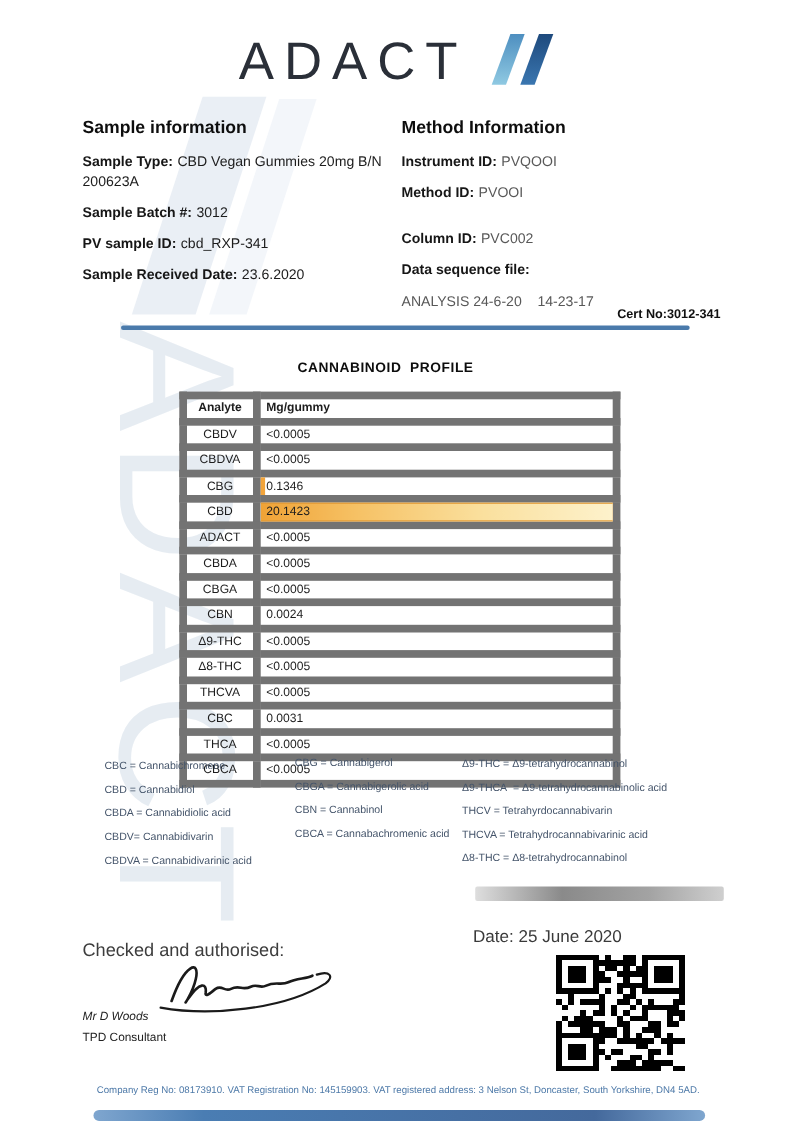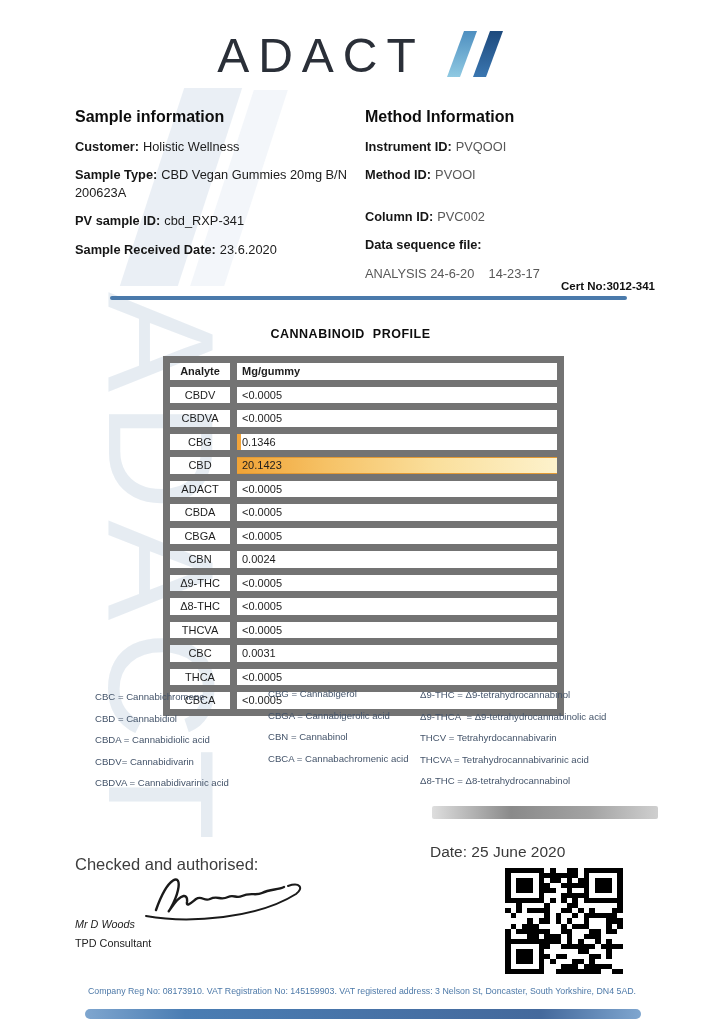--- a/index.html
+++ b/index.html
@@ -99,22 +99,22 @@
         </defs>
         <polygon points="4,49 21,3 34,3 17,49" fill="url(#lg1)"></polygon>
         <polygon points="30,49 47,3 60,3 43,49" fill="url(#lg2)"></polygon>
       </svg>
     </span>
   </div>
 
   <div class="info-col sample">
     <p class="info-heading">Sample information</p>
     <div>
-        <p class="info-line"><span class="lbl">Customer:</span><span class="val">Holistic Wellness</span></p>
         <p class="info-line"><span class="lbl">Sample Type:</span><span class="val">CBD Vegan Gummies 20mg B/N 200623A</span></p>
+        <p class="info-line"><span class="lbl">Sample Batch #:</span><span class="val">3012</span></p>
         <p class="info-line"><span class="lbl">PV sample ID:</span><span class="val">cbd_RXP-341</span></p>
         <p class="info-line"><span class="lbl">Sample Received Date:</span><span class="val">23.6.2020</span></p>
       </div>
   </div>
 
   <div class="info-col method">
     <p class="info-heading">Method Information</p>
     <div>
         <p class="info-line"><span class="lbl">Instrument ID:</span><span class="val">PVQOOI</span></p>
         <p class="info-line"><span class="lbl">Method ID:</span><span class="val">PVOOI</span></p>

